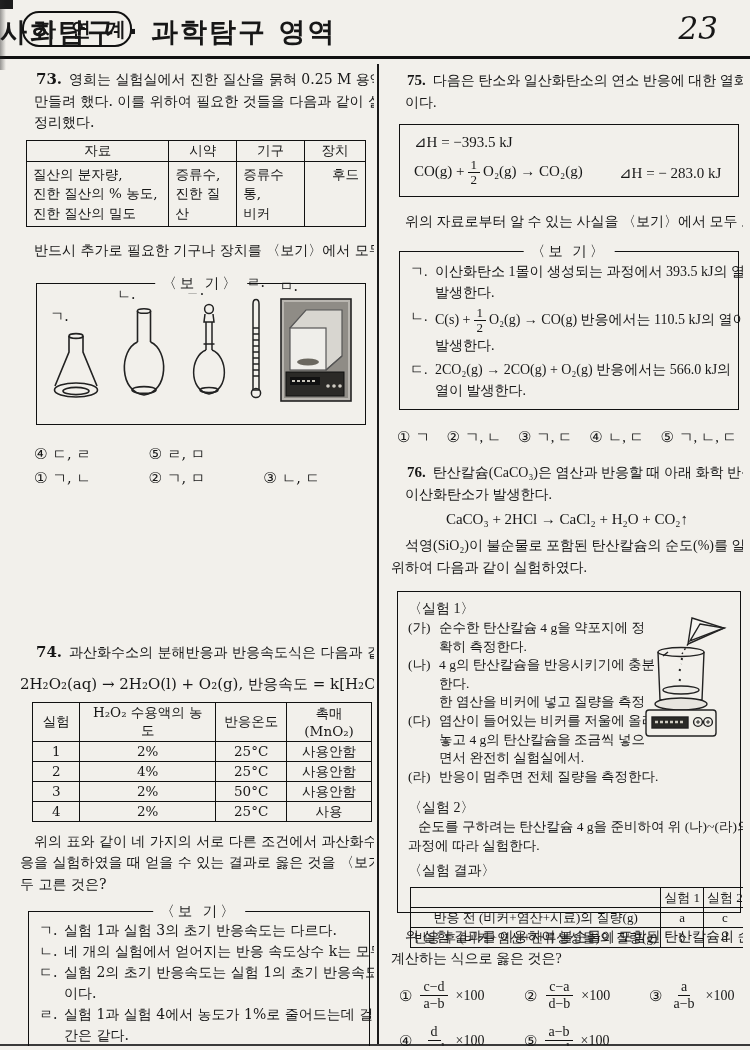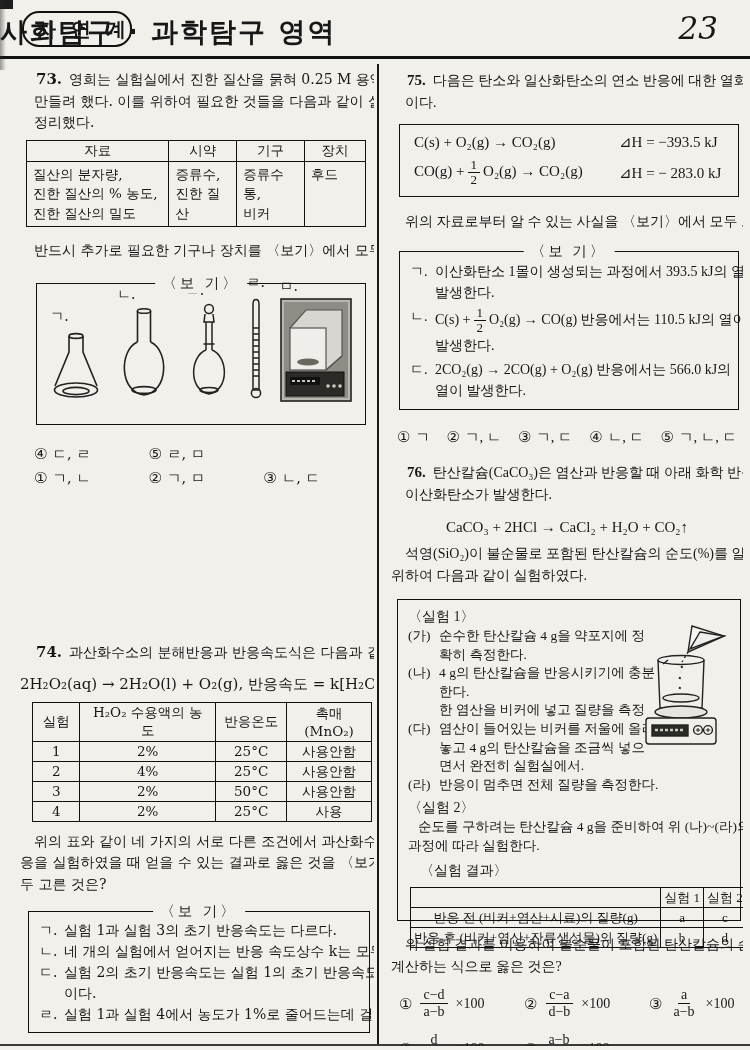--- a/index.html
+++ b/index.html
@@ -46,21 +46,21 @@
   .para  { font-size:14px; line-height:21.5px; }
   .para .ln { white-space:nowrap; }
   .indent1 { padding-left:14px; }
 
   
   table { border-collapse:collapse; }
   th,td { border:1.4px solid #111; font-size:13.5px; font-weight:normal; padding:1px 8px; }
   th { text-align:center; }
   .t73 { width:340px; margin:6px 0 0 6px; }
   .t73 td { vertical-align:top; line-height:19.5px; padding:3px 6px; }
-  .t73 .c-center { text-align:left; }
+  .t73 .c-center { text-align:right; }
   .t74 { width:340px; margin:8px 0 0 12px; }
   .t74 td { text-align:center; line-height:17px; padding:1px 4px; }
   .tres { width:330px; margin:6px 0 0 2px; background:transparent; }
   .tres th, .tres td { font-size:13px; text-align:center; white-space:nowrap; padding:1px 3px; line-height:17px;}
 
   
   .boki { position:relative; border:1.6px solid #111; }
   .boki-label {
     position:absolute; top:-10px; left:50%; transform:translateX(-50%);
     background:#f2f0eb; padding:0 7px; font-size:14.5px; letter-spacing:3px; white-space:nowrap;
@@ -319,41 +319,41 @@
         <span class="bitem-label">ㄷ.</span>
         <span class="bitem-body">
           <div class="ln">실험 2의 초기 반응속도는 실험 1의 초기 반응속도의 두 배</div>
           <div class="ln">이다.</div>
         </span>
       </div>
       <div class="bitem">
         <span class="bitem-label">ㄹ.</span>
         <span class="bitem-body">
           <div class="ln">실험 1과 실험 4에서 농도가 1%로 줄어드는데 걸리는 시</div>
+          <div class="ln">간은 같다.</div>
         </span>
       </div>
     </div>
 
   </div>
 </div>
 
 <div class="col col-right">
 
   <div class="qblock" style="top:6px;">
     <div class="para">
       <div class="qline">
         <span class="qnum">75.</span>
         <span class="ln">다음은 탄소와 일산화탄소의 연소 반응에 대한 열화학 반응식</span>
       </div>
       <div class="ln indent1">이다.</div>
     </div>
 
     <div class="eqbox" style="margin:11px 4px 0 8px;">
       <div class="eq-line">
-        <span class="eq-lhs">C(s) + O₂(g) → CO₂(g)</span>
         <span class="eq-dh">⊿H = −393.5 kJ</span>
       </div>
       <div class="eq-line" style="margin-top:7px;">
         <span class="eq-lhs"><span>CO(g) +</span><span class="frac">
               <span class="fn">1</span>
               <span class="fd">2</span>
             </span><span>O₂(g) → CO₂(g)</span></span>
         <span class="eq-dh">⊿H = − 283.0 kJ</span>
       </div>
     </div>
@@ -400,21 +400,21 @@
   </div>
 
   <div class="qblock" style="top:398px;">
     <div class="para">
       <div class="qline">
         <span class="qnum">76.</span>
         <span class="ln">탄산칼슘(CaCO₃)은 염산과 반응할 때 아래 화학 반응식과 같이</span>
       </div>
       <div class="ln indent1">이산화탄소가 발생한다.</div>
     </div>
-    <div class="eq" style="margin-top:14px;">CaCO₃ + 2HCl → CaCl₂ + H₂O + CO₂↑</div>
+    <div class="eq" style="margin-top:6px;">CaCO₃ + 2HCl → CaCl₂ + H₂O + CO₂↑</div>
     <div class="para" style="margin-top:7px;">
       <div class="ln indent1">석영(SiO₂)이 불순물로 포함된 탄산칼슘의 순도(%)를 알아보기</div>
       <div class="ln">위하여 다음과 같이 실험하였다.</div>
     </div>
 
     <div class="expbox" style="margin:13px 2px 0 6px; height:322px;">
       <div class="slabel">〈실험 1〉</div>
       <div class="steps-wrap">
         <div class="step">
           <span class="step-label">(가)</span>
@@ -462,28 +462,28 @@
             <rect x="16" y="96" width="70" height="26" rx="3" fill="#f1efe9"></rect>
             <rect x="22" y="103" width="36" height="11" fill="#2a2a27"></rect>
             <path d="M25 108 L54 108" stroke="#cfccc2" stroke-width="2.4" stroke-dasharray="3 2"></path>
             <circle cx="68" cy="108" r="4.4"></circle>
               <circle cx="78" cy="108" r="4.4"></circle>
             <path d="M66 108 L70 108 M68 106 L68 110 M76 108 L80 108 M78 106 L78 110" stroke-width="1"></path>
           </g>
         </svg>
       </div>
 
-      <div class="slabel" style="margin-top:4px;">〈실험 2〉</div>
+      <div class="slabel" style="margin-top:12px;">〈실험 2〉</div>
       <div class="step">
         <span class="step-body" style="padding-left:10px;">
           <div class="ln">순도를 구하려는 탄산칼슘 4 g을 준비하여 위 (나)~(라)의</div>
           <div class="ln" style="margin-left:-10px;">과정에 따라 실험한다.</div>
         </span>
       </div>
-      <div class="slabel" style="margin-top:5px;margin-left:12px;">〈실험 결과〉</div>
+      <div class="slabel" style="margin-top:5px;">〈실험 결과〉</div>
       <table class="tres">
         <tbody>
             <tr>
           <th style="width:74%"></th>
           <th style="width:13%">실험 1</th>
           <th style="width:13%">실험 2</th>
         </tr>
         <tr>
           <td>반응 전 (비커+염산+시료)의 질량(g)</td>
           <td>a</td>

